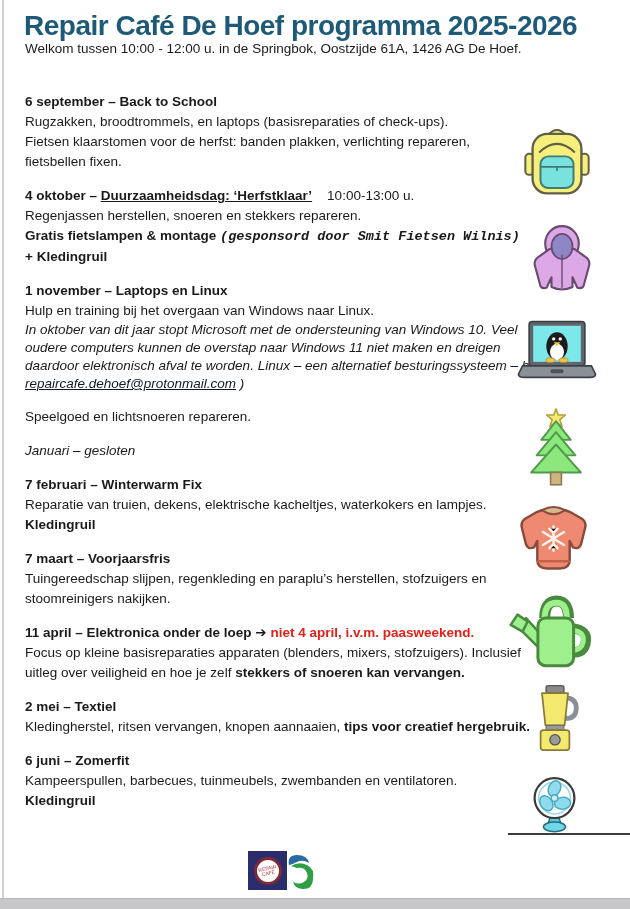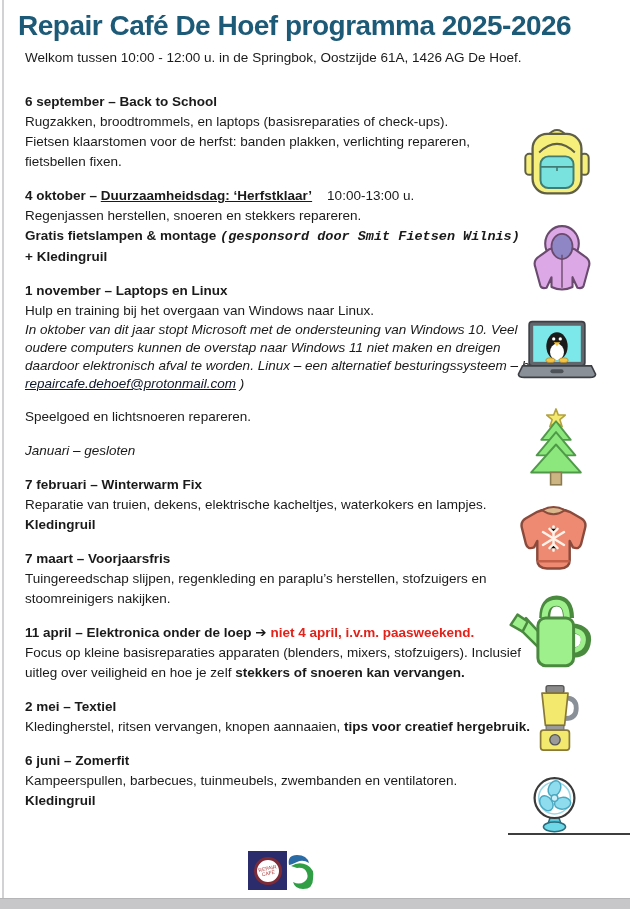--- a/index.html
+++ b/index.html
@@ -2,22 +2,22 @@
 <html><head>
 <meta charset="utf-8">
 <style>
   html,body{margin:0;padding:0;background:#fff;}
   .page{
     position:relative;width:630px;height:909px;overflow:hidden;background:#fff;
     font-family:"Liberation Sans","DejaVu Sans",sans-serif;color:#1a1a1a;
   }
   .left-edge{position:absolute;left:2px;top:0;width:2px;height:899px;background:#d2d2d4;}
   .bottom-edge{position:absolute;left:0;bottom:0;width:630px;height:10px;background:#c7c7c9;border-top:1px solid #b5b5b7;}
-  .title{position:absolute;left:18px;top:10px;font-size:28px;font-weight:bold;color:#1c5a77;letter-spacing:-0.5px;white-space:nowrap;margin:0;}
-  .subtitle{position:absolute;left:25px;top:50px;font-size:13.5px;margin:0;white-space:nowrap;}
+  .title{position:absolute;left:24px;top:10px;font-size:28px;font-weight:bold;color:#1c5a77;letter-spacing:-0.5px;white-space:nowrap;margin:0;}
+  .subtitle{position:absolute;left:25px;top:41px;font-size:13.5px;margin:0;white-space:nowrap;}
   .events{position:absolute;left:25px;top:92px;width:605px;}
   .event{margin-bottom:14px;}
   .line{white-space:pre;line-height:20px;font-size:13.5px;}
   .line.tight{line-height:18px;}
   .s-b{font-weight:bold;}
   .s-bu{font-weight:bold;text-decoration:underline;}
   .s-bi{font-weight:bold;font-style:italic;font-family:Liberation Mono, monospace;}
   .s-i{font-style:italic;}
   .s-red{font-weight:bold;color:#e32119;}
   .s-link{font-style:italic;text-decoration:underline;color:#0f172a;cursor:pointer;}

